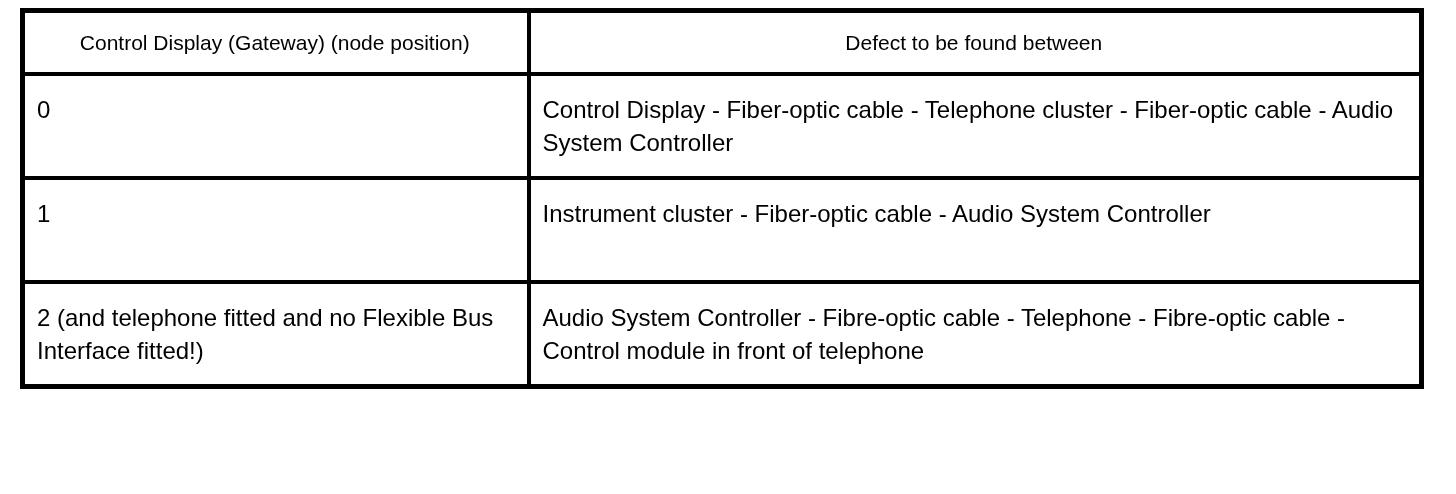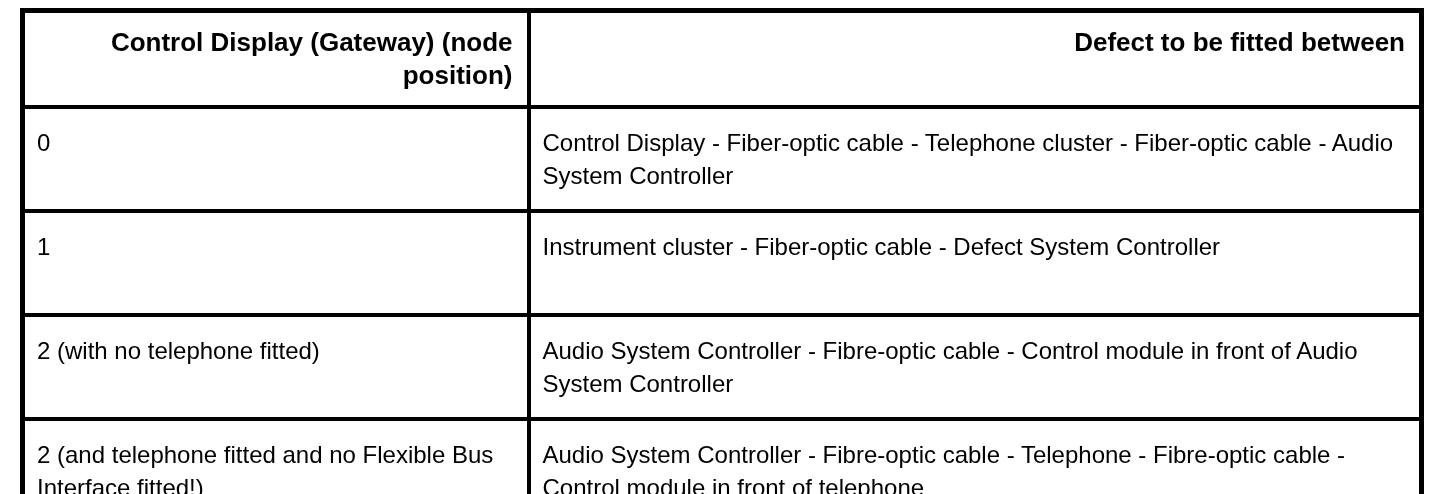--- a/index.html
+++ b/index.html
@@ -27,24 +27,24 @@
   table.defect-table,
   table.defect-table th,
   table.defect-table td {
     border: 4px solid #000000;
   }
   table.defect-table {
     border-width: 5px;
   }
   col.col-node { width: 506px; }
   table.defect-table th {
-    text-align: right;
+    text-align: center;
     vertical-align: top;
-    font-weight: bold;
-    font-size: 26px;
+    font-weight: normal;
+    font-size: 21px;
     line-height: 33px;
     padding: 13px 14px 13px 12px;
   }
   table.defect-table td {
     text-align: left;
     vertical-align: top;
     font-weight: normal;
     font-size: 24px;
     line-height: 33px;
     padding: 17px 14px 17px 12px;
@@ -56,35 +56,31 @@
 
 <div class="page">
   <table class="defect-table">
     <colgroup>
       <col class="col-node">
       <col class="col-defect">
     </colgroup>
     <thead>
       <tr>
         <th>Control Display (Gateway) (node position)</th>
-        <th>Defect to be fitted between</th>
+        <th>Defect to be found between</th>
       </tr>
     </thead>
     <tbody>
       <tr>
         <td class="cell-node">0</td>
         <td class="cell-defect">Control Display - Fiber-optic cable - Telephone cluster - Fiber-optic cable - Audio System Controller</td>
       </tr>
       <tr>
         <td class="cell-node">1</td>
-        <td class="cell-defect">Instrument cluster - Fiber-optic cable - Defect System Controller</td>
-      </tr>
-      <tr>
-        <td class="cell-node">2 (with no telephone fitted)</td>
-        <td class="cell-defect">Audio System Controller - Fibre-optic cable - Control module in front of Audio System Controller</td>
+        <td class="cell-defect">Instrument cluster - Fiber-optic cable - Audio System Controller</td>
       </tr>
       <tr>
         <td class="cell-node">2 (and telephone fitted and no Flexible Bus Interface fitted!)</td>
         <td class="cell-defect">Audio System Controller - Fibre-optic cable - Telephone - Fibre-optic cable - Control module in front of telephone</td>
       </tr>
     </tbody>
   </table>
 </div>
 
 </body></html>

